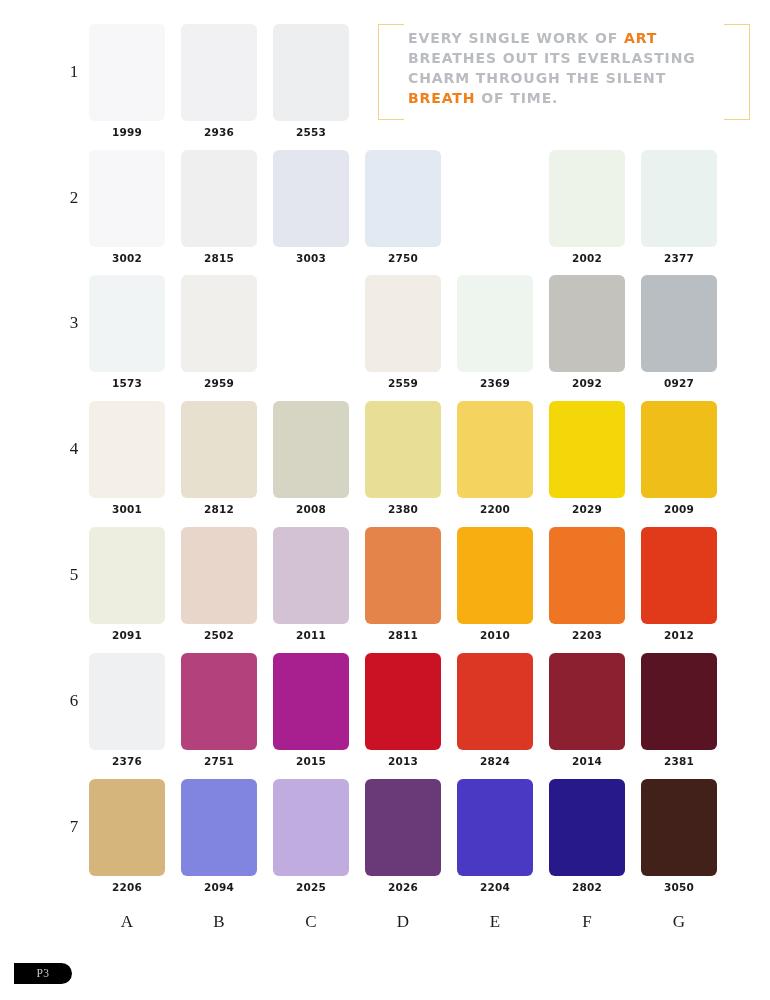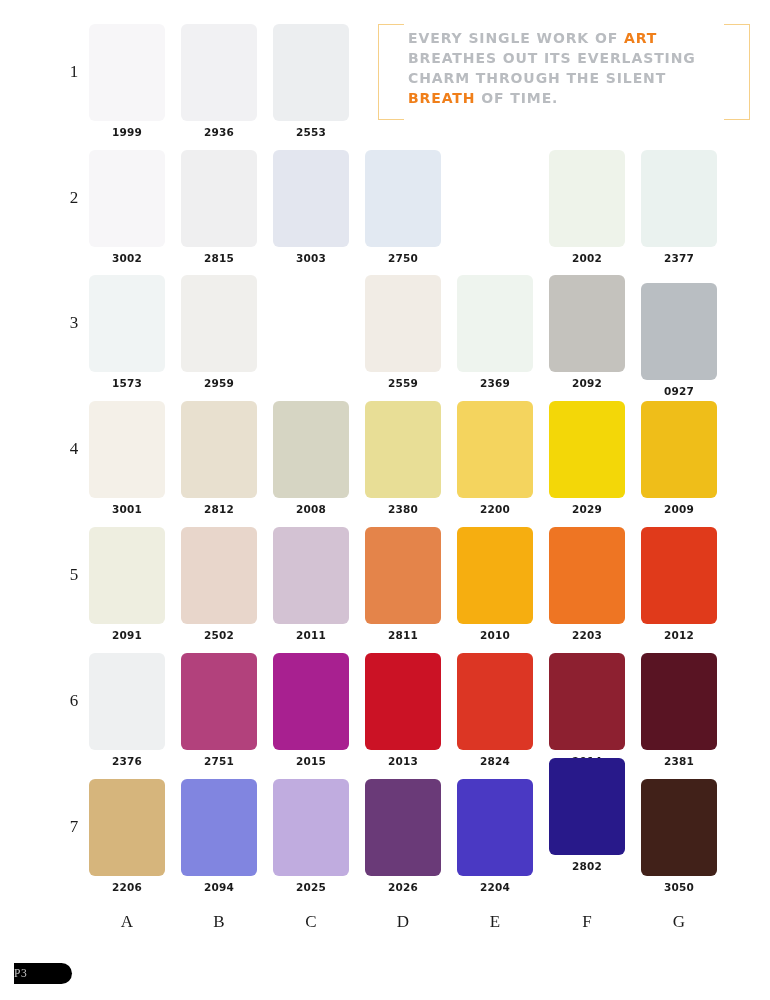--- a/index.html
+++ b/index.html
@@ -111,20 +111,21 @@
     background: #000000;
     border-radius: 0 11px 11px 0;
   }
   #page-tab-label {
     position: absolute;
     left: 0;
     top: 0;
     width: 58px;
     height: 21px;
     line-height: 21px;
+    text-align: center;
     font-family: "Liberation Serif", serif;
     font-size: 11.5px;
     color: #c9c9c9;
     letter-spacing: 0.5px;
   }
 </style>
 </head>
 <body>
 
 <div id="quote-block">
@@ -191,21 +192,21 @@
       <div class="swatch-code">2559</div>
     </div>
     <div class="swatch-cell" style="left: 457px; top: 275px;">
       <div class="swatch" style="background: rgb(238, 244, 238);"></div>
       <div class="swatch-code">2369</div>
     </div>
     <div class="swatch-cell" style="left: 549px; top: 275px;">
       <div class="swatch" style="background: rgb(196, 194, 189);"></div>
       <div class="swatch-code">2092</div>
     </div>
-    <div class="swatch-cell" style="left: 641px; top: 283px;">
+    <div class="swatch-cell" style="left: 641px; top: 275px;">
       <div class="swatch" style="background: rgb(185, 190, 194);"></div>
       <div class="swatch-code">0927</div>
     </div>
     <div class="row-label" style="left: 62px; top: 439px;">4</div>
     <div class="swatch-cell" style="left: 89px; top: 401px;">
       <div class="swatch" style="background: rgb(244, 240, 232);"></div>
       <div class="swatch-code">3001</div>
     </div>
     <div class="swatch-cell" style="left: 181px; top: 401px;">
       <div class="swatch" style="background: rgb(232, 224, 207);"></div>
@@ -303,21 +304,21 @@
       <div class="swatch-code">2025</div>
     </div>
     <div class="swatch-cell" style="left: 365px; top: 779px;">
       <div class="swatch" style="background: rgb(106, 58, 120);"></div>
       <div class="swatch-code">2026</div>
     </div>
     <div class="swatch-cell" style="left: 457px; top: 779px;">
       <div class="swatch" style="background: rgb(74, 57, 195);"></div>
       <div class="swatch-code">2204</div>
     </div>
-    <div class="swatch-cell" style="left: 549px; top: 758px;">
+    <div class="swatch-cell" style="left: 549px; top: 779px;">
       <div class="swatch" style="background: rgb(40, 25, 138);"></div>
       <div class="swatch-code">2802</div>
     </div>
     <div class="swatch-cell" style="left: 641px; top: 779px;">
       <div class="swatch" style="background: rgb(65, 33, 25);"></div>
       <div class="swatch-code">3050</div>
     </div>
     <div class="col-label" style="left: 89px;">A</div>
     <div class="col-label" style="left: 181px;">B</div>
     <div class="col-label" style="left: 273px;">C</div>

